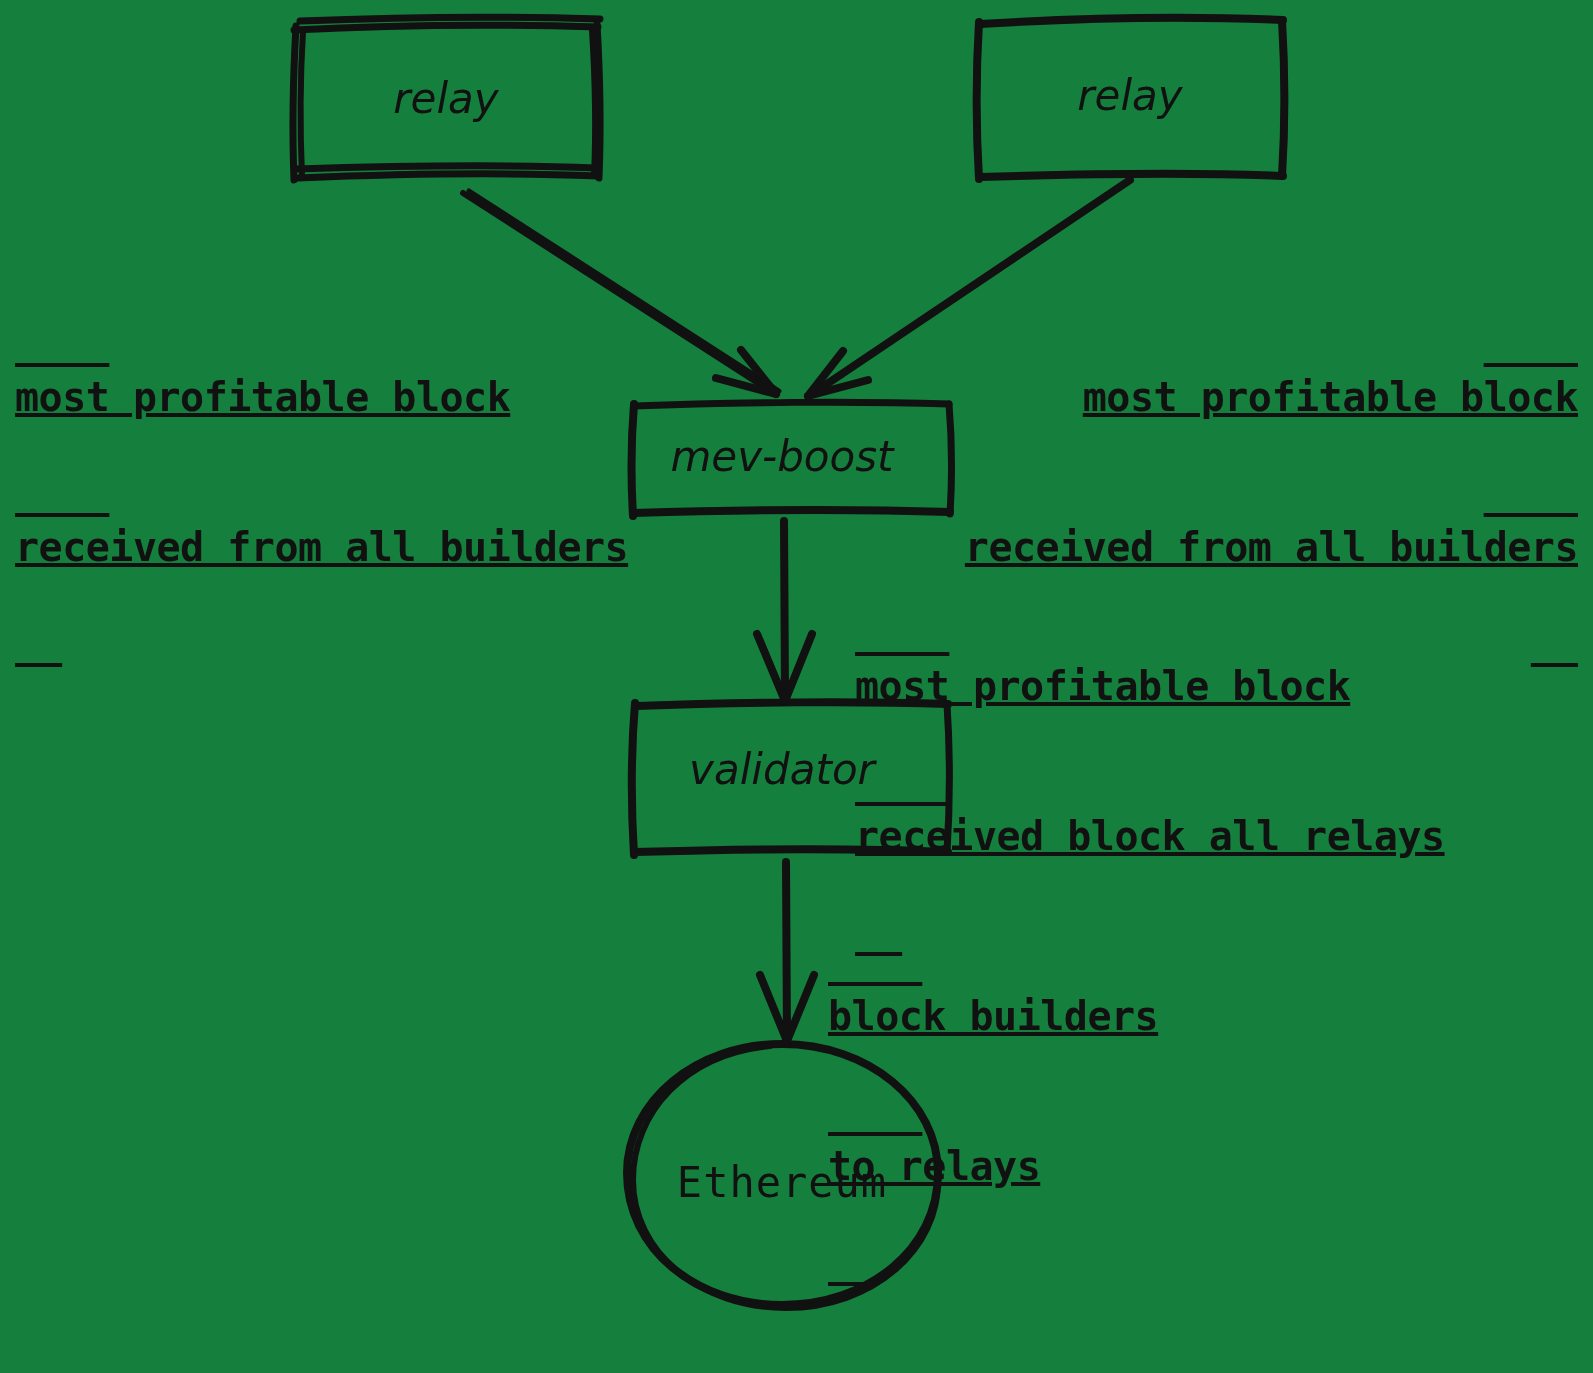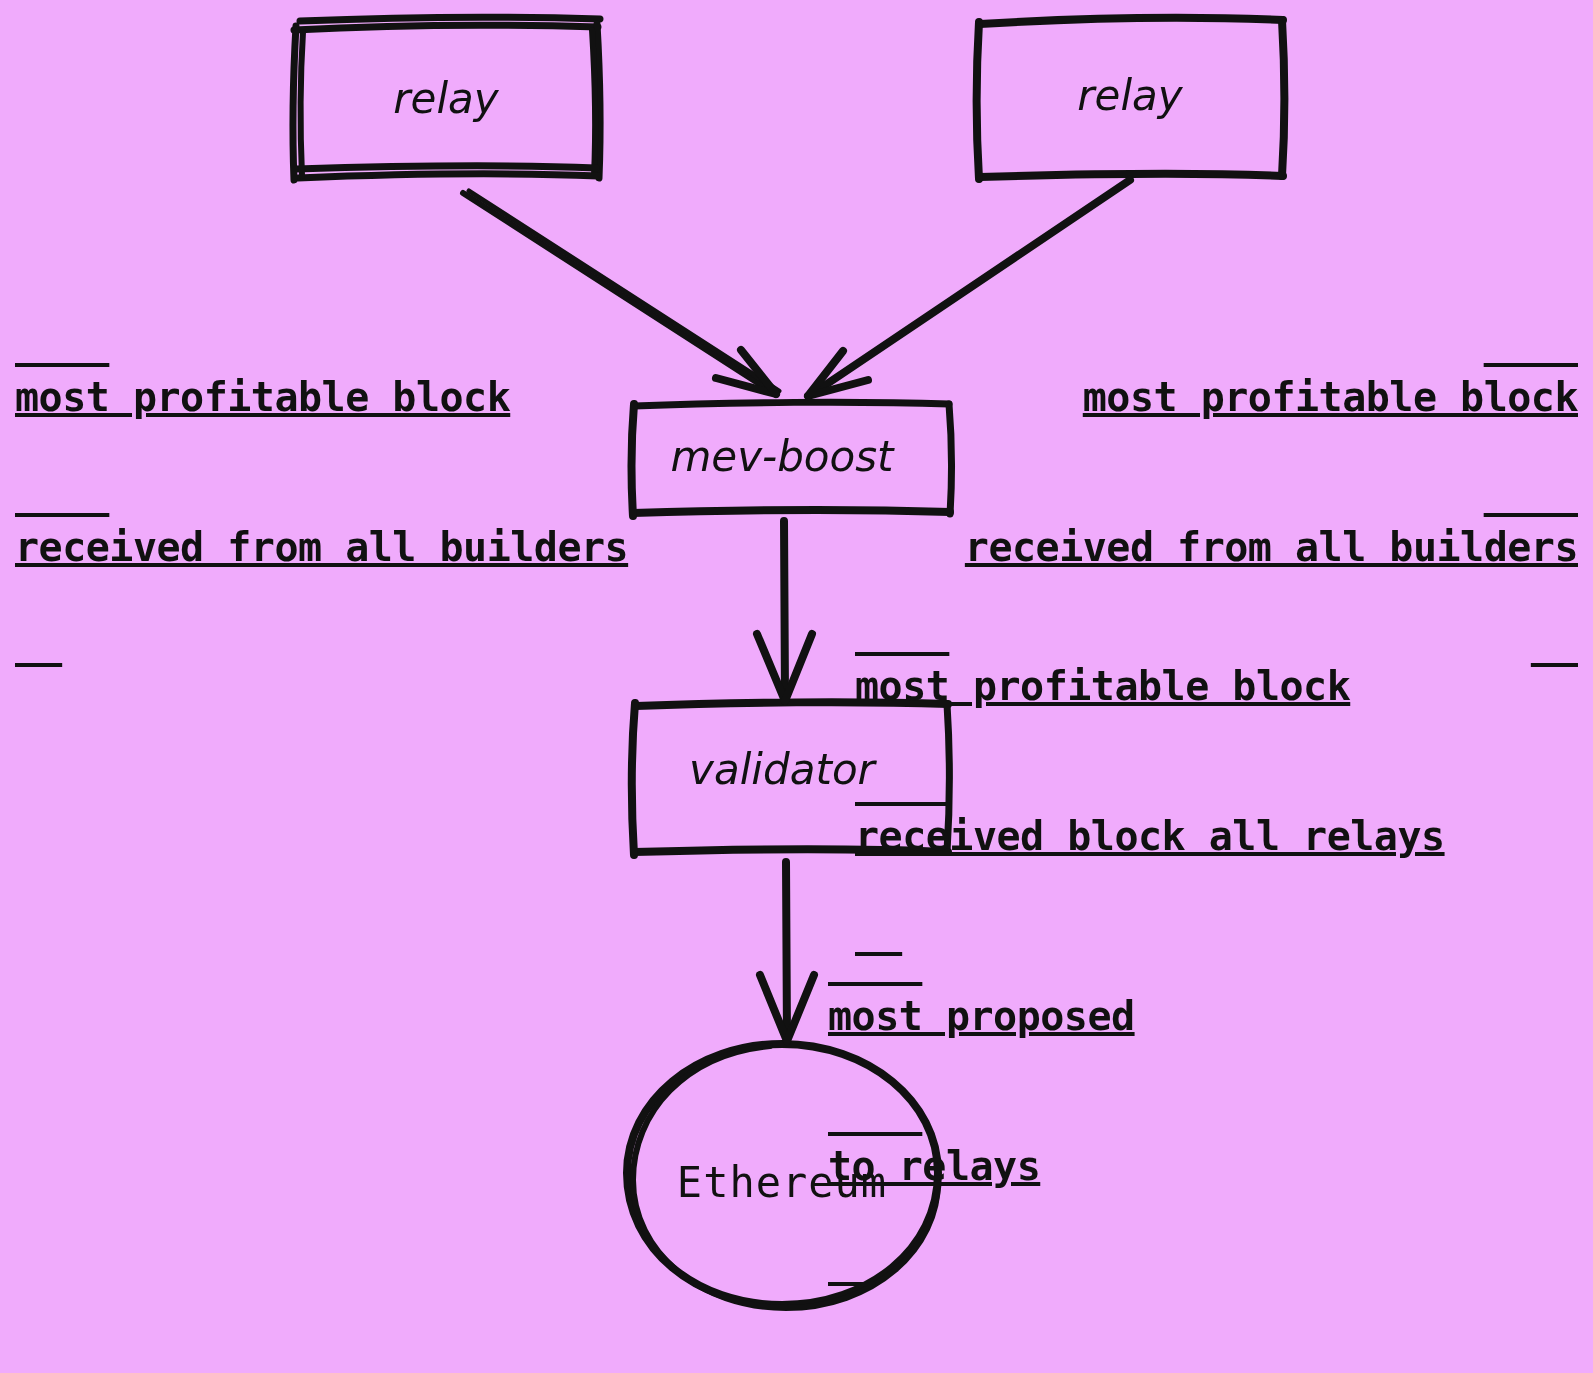--- a/index.html
+++ b/index.html
@@ -10,21 +10,21 @@
   body {
     width: 1593px;
     height: 1373px;
     font-family: "DejaVu Sans Mono", monospace;
     overflow: hidden;
   }
   #diagram-root {
     position: relative;
     width: 1593px;
     height: 1373px;
-    background: #f0abfc;
+    background: #15803d;
   }
   svg.canvas {
     position: absolute;
     top: 0;
     left: 0;
     width: 1593px;
     height: 1373px;
     display: block;
   }
   .stroke {
@@ -159,17 +159,17 @@
     <div>most profitable block</div>
     <div>received from all builders</div>
   </div>
 
   <div class="edge-label align-left" style="left:855px; top:561px; width:620px;">
     <div>most profitable block</div>
     <div>received block all relays</div>
   </div>
 
   <div class="edge-label align-left" style="left:828px; top:891px; width:500px;">
-    <div>most proposed</div>
+    <div>block builders</div>
     <div>to relays</div>
   </div>
 
 </div>
 
 </body></html>

